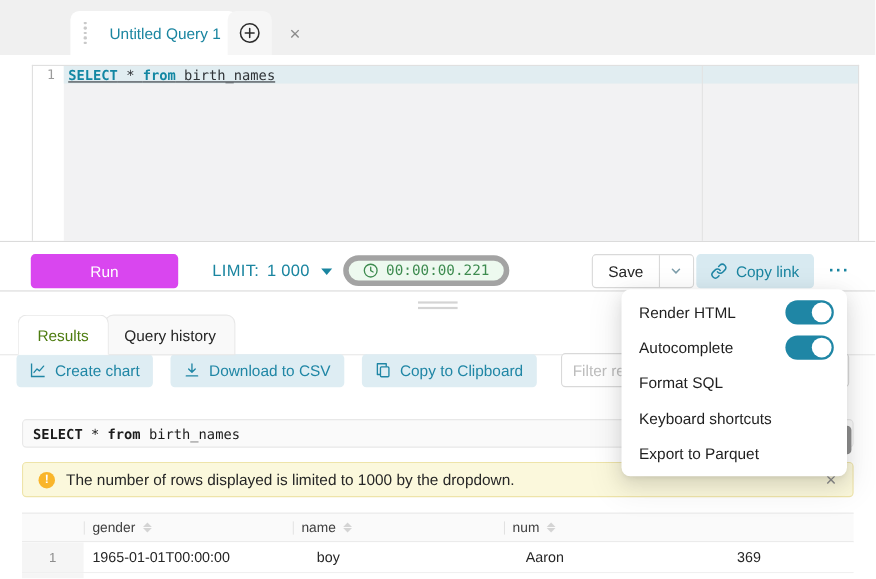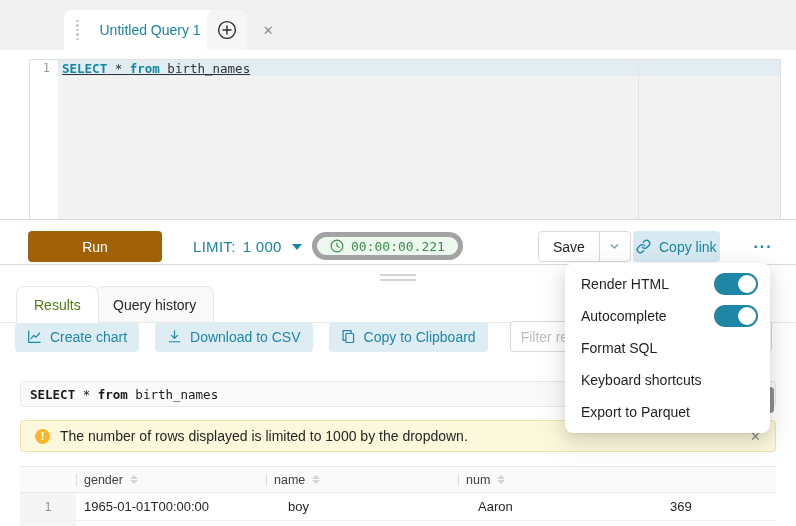--- a/index.html
+++ b/index.html
@@ -24,32 +24,32 @@
     border:1px solid #e0e0e0; border-bottom:none; }
   .gutter { position:absolute; left:0; top:0; width:28px; height:100%; background:#fff; }
   .gutter .ln { display:block; text-align:right; padding:1px 8px 0 0; font-size:12px; color:#9b9b9b; }
   .active-line { position:absolute; left:28px; top:0; right:0; height:16px; background:#e1edf1; }
   .code-line { position:absolute; left:32px; top:1px; font-size:12.5px; white-space:pre; color:#2f3337;text-decoration:underline; }
   .kw { color:#1287a3; font-weight:bold; }
   .print-margin { position:absolute; left:608px; top:0; width:1px; height:100%; background:#e3e3e3; }
 
   
   .toolbar { position:absolute; left:0; top:219px; width:796px; height:45px; background:#fff; border-top:1px solid #dbdbdb; }
-  .run-btn { position:absolute; left:28px; top:11px; width:134px; height:31px; background:#a16207; color:#fff;
+  .run-btn { position:absolute; left:28px; top:11px; width:134px; height:31px; background:#d946ef; color:#fff;
     font-size:14px; border:none; border-radius:4px; display:flex; align-items:center; justify-content:center; cursor:pointer; }
   .limit { position:absolute; left:193px; top:11px; height:31px; display:flex; align-items:center; gap:7px; cursor:pointer; }
   .limit .limit-text { font-size:15px; font-weight:500; color:#1a85a0; letter-spacing:.3px; }
   .caret-down { width:0; height:0; border-left:5px solid transparent; border-right:5px solid transparent; border-top:6px solid #1a85a0; margin-left:3px; }
   .timer { position:absolute; left:312px; top:12px; height:28px; padding:0 13px; border:5px solid #a3a3a3; background:#edf9ef;
     border-radius:14px; display:flex; align-items:center; gap:7px; }
   .timer .t-text { font-size:13px; color:#3d8b4f; }
   .save-split { position:absolute; left:538px; top:11px; height:31px; display:flex; border:1px solid #d9d9d9; border-radius:4px; background:#fff; }
   .save-main { padding:0 14px; display:flex; align-items:center; font-size:14px; color:#262626; cursor:pointer; }
   .save-caret { width:31px; display:flex; align-items:center; justify-content:center; border-left:1px solid #d9d9d9; cursor:pointer; }
-  .copylink-btn { position:absolute; left:633px; top:11px; height:31px; padding:0 3px; background:#d8eaf1; border:none;
+  .copylink-btn { position:absolute; left:633px; top:11px; height:31px; padding:0 13px; background:#d8eaf1; border:none;
     border-radius:4px; display:flex; align-items:center; gap:8px; color:#1a85a0; font-size:14px; cursor:pointer; }
   .more-btn { position:absolute; left:746px; top:11px; width:34px; height:31px; display:flex; align-items:center; justify-content:center;
     color:#1a85a0; font-size:16px; font-weight:bold; letter-spacing:1px; cursor:pointer; }
 
   .pane-divider { position:absolute; left:0; top:264px; width:796px; height:1px; background:#d9d9d9; }
   .drag-handle { position:absolute; left:380px; top:274px; width:36px; cursor:row-resize; }
   .drag-handle i { display:block; height:2px; background:#d4d4d4; margin-bottom:3px; }
 
   
   .res-tabstrip { position:absolute; left:0; top:286px; width:796px; height:37px; }

